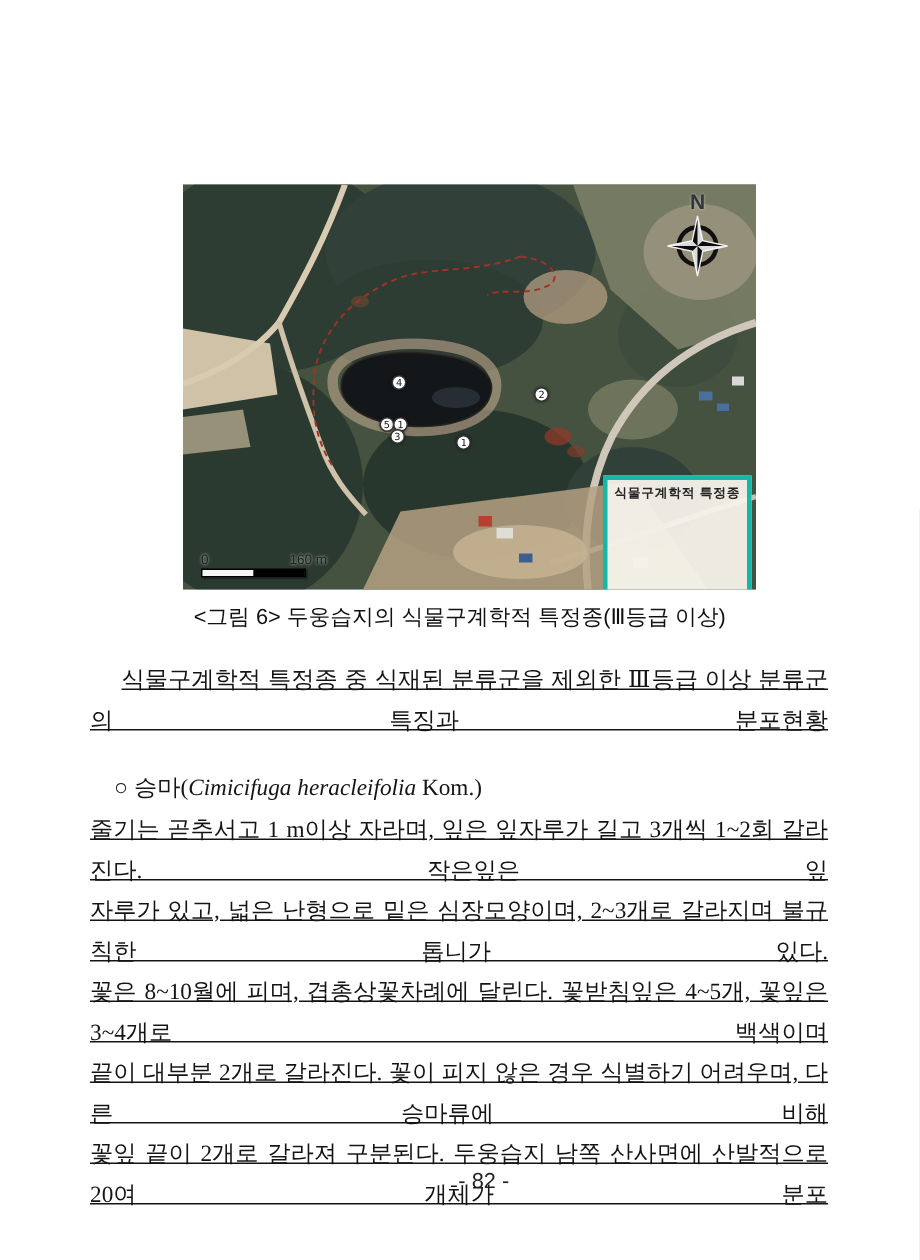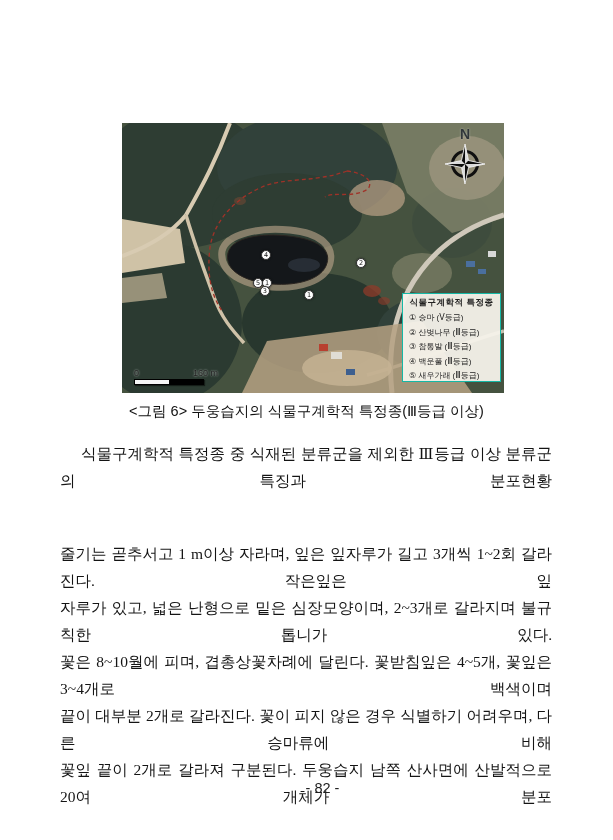--- a/index.html
+++ b/index.html
@@ -24,23 +24,23 @@
     position:absolute;left:321px;top:4px;width:44px;height:64px;
     text-align:center;
   }
   .compass .nlabel{
     font-family:"Liberation Sans","DejaVu Sans",sans-serif;
     font-size:14px;font-weight:bold;color:#30363a;line-height:14px;
     text-shadow:0 0 2px rgba(255,255,255,.5);
   }
 
   .legend{
-    position:absolute;right:3px;top:170px;width:99px;height:89px;
+    position:absolute;right:3px;top:194px;width:99px;height:89px;
     background:rgba(245,242,234,.95);
-    border:1px solid #14b8a6;
+    border:3px solid #14b8a6;
     box-sizing:border-box;
     padding:3px 4px 2px 4px;
     font-family:"Liberation Sans","DejaVu Sans",sans-serif;
   }
   .legend-title{
     font-size:8.5px;font-weight:bold;color:#222;text-align:center;
     letter-spacing:0.5px;margin-bottom:2px;
   }
   .legend ul{list-style:none;margin:0;padding:0 0 0 2px;}
   .legend li{font-size:8px;color:#222;line-height:14.5px;white-space:nowrap;}
@@ -74,21 +74,21 @@
     text-align:center;
     font-family:"Liberation Sans","DejaVu Sans",sans-serif;
     font-size:14.5px;font-weight:400;color:#111;
   }
 
   
   .textblock{
     position:absolute;left:60px;width:492px;
     font-size:15.5px;line-height:27px;color:#141414;
   }
-  .tline{text-align:justify;text-align-last:left;}
+  .tline{text-align:justify;text-align-last:left;text-decoration:underline;}
   .tline.jfull{text-align-last:justify;}
   .tline.indent{text-indent:21px;}
 
   #intro-para{top:440px;}
   .species-heading{top:512px;line-height:27px;}
   .species-heading .lead{padding-left:16px;}
   .species-heading .sci{font-style:italic;}
   #desc-para{top:540px;}
 
   .page-number{
@@ -158,27 +158,20 @@
       <div class="nlabel">N</div>
       <svg width="44" height="46" viewBox="-22 -23 44 46">
         <circle cx="0" cy="0" r="12.5" fill="none" stroke="#101010" stroke-width="3"></circle>
         <path d="M0,-20 L3.5,-3.5 L20,0 L3.5,3.5 L0,20 L-3.5,3.5 L-20,0 L-3.5,-3.5 Z" fill="#0c0c0c" stroke="#f2f2f2" stroke-width="0.9"></path>
         <path d="M0,-20 L3.5,-3.5 L0,0 Z M20,0 L3.5,3.5 L0,0 Z M0,20 L-3.5,3.5 L0,0 Z M-20,0 L-3.5,-3.5 L0,0 Z" fill="#ffffff" opacity="0.85"></path>
       </svg>
     </div>
 
     <div class="legend">
       <div class="legend-title">식물구계학적 특정종</div>
-      <ul id="legend-items">
-          <li>① 승마 (Ⅴ등급)</li>
-          <li>② 산벚나무 (Ⅲ등급)</li>
-          <li>③ 참통발 (Ⅲ등급)</li>
-          <li>④ 백운풀 (Ⅲ등급)</li>
-          <li>⑤ 새우가래 (Ⅲ등급)</li>
-        </ul>
     </div>
 
     <div class="scalebar">
       <div class="labels">
         <span>0</span>
         <span>160 m</span>
       </div>
       <div class="bar">
         <div class="seg-w"></div>
           <div class="seg-b"></div>
@@ -194,20 +187,25 @@
         <div class="marker" style="left: 62.6%; top: 51.9%;">2</div>
       </div>
   </div>
 
   <div class="figcaption">&lt;그림 6&gt; 두웅습지의 식물구계학적 특정종(Ⅲ등급 이상)</div>
 
   <div class="textblock" id="intro-para">
       <div class="tline jfull indent">식물구계학적 특정종 중 식재된 분류군을 제외한 Ⅲ등급 이상 분류군의 특징과 분포현황</div>
     </div>
 
+  <div class="textblock species-heading">
+    <div class="lead">
+      <span>○ </span><span>승마(</span><span class="sci">Cimicifuga heracleifolia</span><span> Kom.)</span>
+    </div>
+  </div>
 
   <div class="textblock" id="desc-para">
       <div class="tline jfull">줄기는 곧추서고 1 m이상 자라며, 잎은 잎자루가 길고 3개씩 1~2회 갈라진다. 작은잎은 잎</div>
       <div class="tline jfull">자루가 있고, 넓은 난형으로 밑은 심장모양이며, 2~3개로 갈라지며 불규칙한 톱니가 있다.</div>
       <div class="tline jfull">꽃은 8~10월에 피며, 겹총상꽃차례에 달린다. 꽃받침잎은 4~5개, 꽃잎은 3~4개로 백색이며</div>
       <div class="tline jfull">끝이 대부분 2개로 갈라진다. 꽃이 피지 않은 경우 식별하기 어려우며, 다른 승마류에 비해</div>
       <div class="tline jfull">꽃잎 끝이 2개로 갈라져 구분된다. 두웅습지 남쪽 산사면에 산발적으로 20여 개체가 분포</div>
     </div>
 
   <div class="page-number">- 82 -</div>

